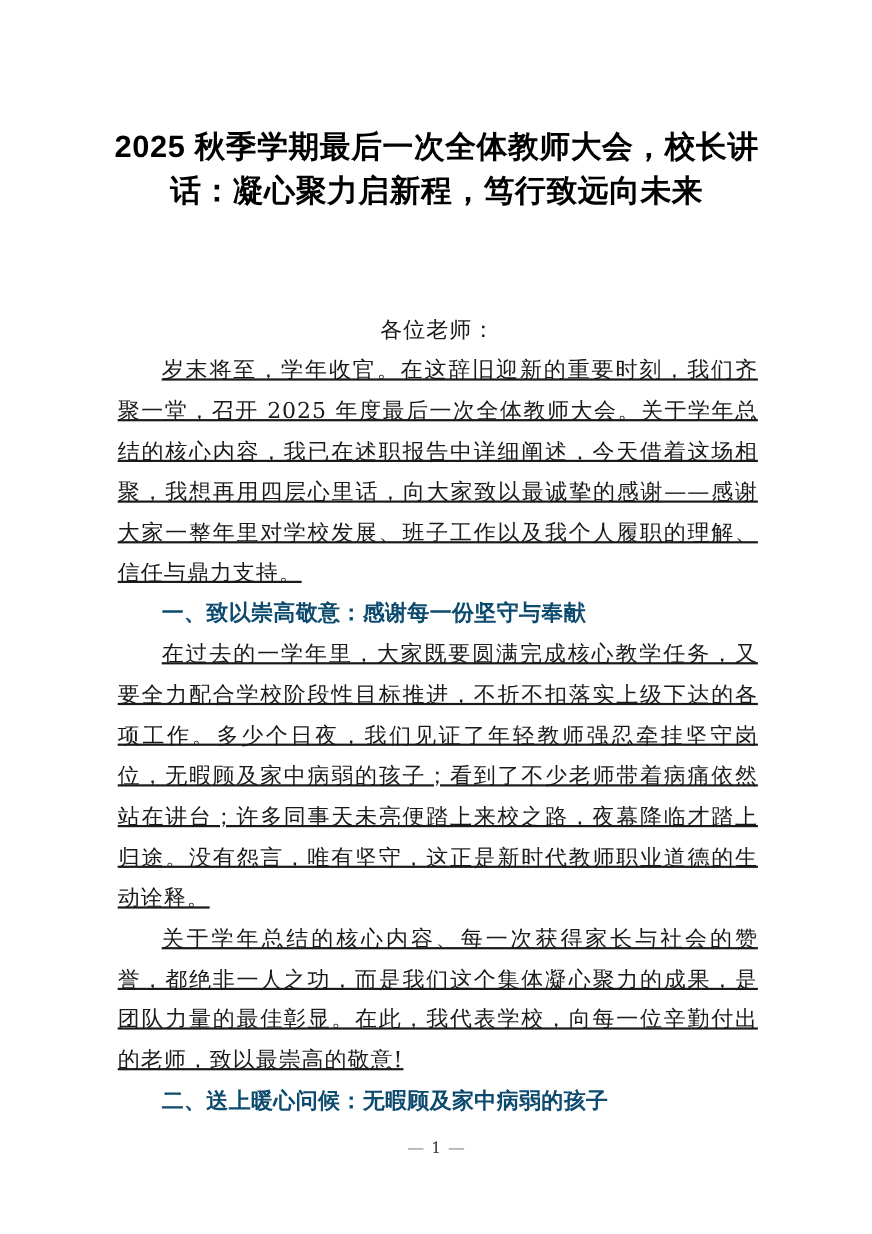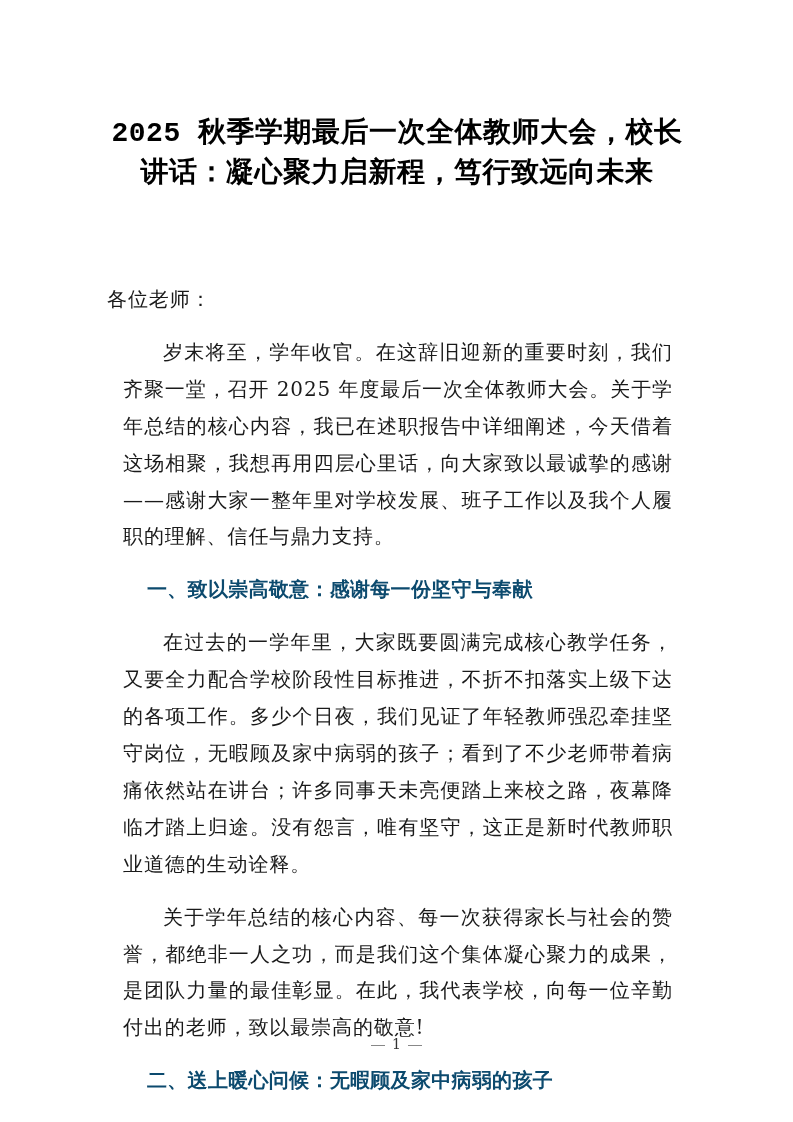--- a/index.html
+++ b/index.html
@@ -21,47 +21,48 @@
       height: 1122px;
       background: #ffffff;
     }
     .title {
       position: absolute;
       left: 100px;
       top: 114px;
       width: 594px;
       margin: 0;
       text-align: center;
-      font-family: Liberation Mono, monospace;
+      font-family: Liberation Sans, sans-serif;
       font-weight: bold;
       font-size: 28px;
       line-height: 40px;
       letter-spacing: 0.5px;
       color: #000000;
     }
     .body-text {
       position: absolute;
       left: 107px;
       top: 281px;
       width: 582px;
       font-family: "DejaVu Serif", "Liberation Serif", serif;
       font-size: 20px;
       line-height: 36.9px;
       color: #1a1a1a;
       letter-spacing: 0.9px;
     }
     .salutation {
       margin: 0;
-      text-align: left;
+      text-align: center;
     }
     .para {
-      margin: 16px;
+      margin: 0;
       text-indent: 2em;
       text-align: justify;
       text-justify: inter-character;
+      text-decoration: underline;
     }
     .heading {
       margin: 0;
       text-indent: 2em;
       font-family: "DejaVu Sans", "Liberation Sans", sans-serif;
       font-weight: bold;
       font-size: 20px;
       color: #0c4a6e;
       letter-spacing: 0.3px;
     }

